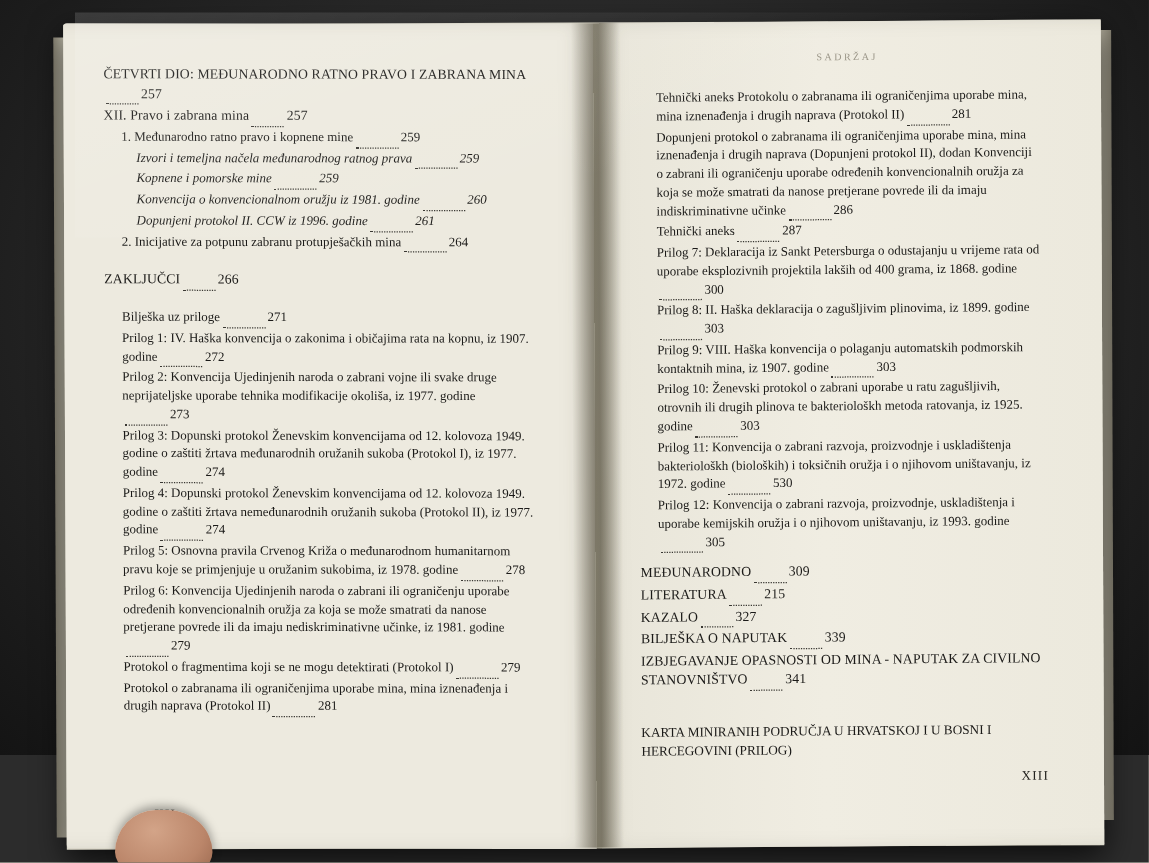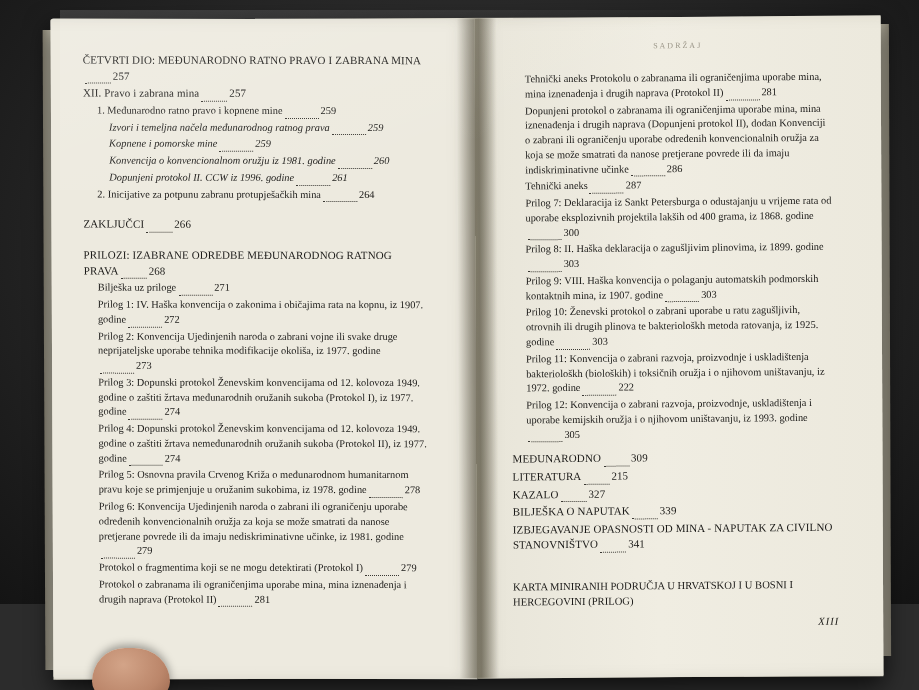--- a/index.html
+++ b/index.html
@@ -173,21 +173,20 @@
     vertical-align: bottom;
     border-bottom: 1px dotted #3a3833;
     height: 0.75em;
     margin: 0 1px 0 2px;
   }
   .folio {
     position: absolute;
     font-size: 10.5px;
     color: #24231f;
     letter-spacing: 1px;
-    font-style: italic;
   }
   .folio-left {
     left: 70px;
     top: 628px;
   }
   .folio-right {
     right: 44px;
     top: 600px;
   }
   .running-head {
@@ -234,21 +233,20 @@
           <div class="entry multi ind0 lvl-head"><span class="body txt">XII. Pravo i zabrana mina</span><span class="tail"><span class="dotline" style="width: 26px;"></span><span class="pg">257</span></span></div>
           <div class="entry multi ind1"><span class="body txt">1. Međunarodno ratno pravo i kopnene mine</span><span class="tail"><span class="dotline" style="width: 34px;"></span><span class="pg">259</span></span></div>
           <div class="entry multi ind2 ital" style="font-style: italic;"><span class="body txt">Izvori i temeljna načela međunarodnog ratnog prava</span><span class="tail"><span class="dotline" style="width: 34px;"></span><span class="pg">259</span></span></div>
           <div class="entry multi ind2 ital" style="font-style: italic;"><span class="body txt">Kopnene i pomorske mine</span><span class="tail"><span class="dotline" style="width: 34px;"></span><span class="pg">259</span></span></div>
           <div class="entry multi ind2 ital" style="font-style: italic;"><span class="body txt">Konvencija o konvencionalnom oružju iz 1981. godine</span><span class="tail"><span class="dotline" style="width: 34px;"></span><span class="pg">260</span></span></div>
           <div class="entry multi ind2 ital" style="font-style: italic;"><span class="body txt">Dopunjeni protokol II. CCW iz 1996. godine</span><span class="tail"><span class="dotline" style="width: 34px;"></span><span class="pg">261</span></span></div>
           <div class="entry multi ind1"><span class="body txt">2. Inicijative za potpunu zabranu protupješačkih mina</span><span class="tail"><span class="dotline" style="width: 34px;"></span><span class="pg">264</span></span></div>
           <div class="spacer-md"></div>
           <div class="entry multi ind0 lvl-head"><span class="body txt">ZAKLJUČCI</span><span class="tail"><span class="dotline" style="width: 26px;"></span><span class="pg">266</span></span></div>
           <div class="spacer-md"></div>
-          <div class="entry multi ind0 lvl-head"><span class="body txt">PRILOZI: IZABRANE ODREDBE MEĐUNARODNOG RATNOG PRAVA</span><span class="tail"><span class="dotline" style="width: 26px;"></span><span class="pg">268</span></span></div>
           <div class="entry multi ind1"><span class="body txt">Bilješka uz priloge</span><span class="tail"><span class="dotline" style="width: 34px;"></span><span class="pg">271</span></span></div>
           <div class="entry multi ind1"><span class="body txt">Prilog 1: IV. Haška konvencija o zakonima i običajima rata na kopnu, iz 1907. godine</span><span class="tail"><span class="dotline" style="width: 34px;"></span><span class="pg">272</span></span></div>
           <div class="entry multi ind1"><span class="body txt">Prilog 2: Konvencija Ujedinjenih naroda o zabrani vojne ili svake druge neprijateljske uporabe tehnika modifikacije okoliša, iz 1977. godine</span><span class="tail"><span class="dotline" style="width: 34px;"></span><span class="pg">273</span></span></div>
           <div class="entry multi ind1"><span class="body txt">Prilog 3: Dopunski protokol Ženevskim konvencijama od 12. kolovoza 1949. godine o zaštiti žrtava međunarodnih oružanih sukoba (Protokol I), iz 1977. godine</span><span class="tail"><span class="dotline" style="width: 34px;"></span><span class="pg">274</span></span></div>
           <div class="entry multi ind1"><span class="body txt">Prilog 4: Dopunski protokol Ženevskim konvencijama od 12. kolovoza 1949. godine o zaštiti žrtava nemeđunarodnih oružanih sukoba (Protokol II), iz 1977. godine</span><span class="tail"><span class="dotline" style="width: 34px;"></span><span class="pg">274</span></span></div>
           <div class="entry multi ind1"><span class="body txt">Prilog 5: Osnovna pravila Crvenog Križa o međunarodnom humanitarnom pravu koje se primjenjuje u oružanim sukobima, iz 1978. godine</span><span class="tail"><span class="dotline" style="width: 34px;"></span><span class="pg">278</span></span></div>
           <div class="entry multi ind1"><span class="body txt">Prilog 6: Konvencija Ujedinjenih naroda o zabrani ili ograničenju uporabe određenih konvencionalnih oružja za koja se može smatrati da nanose pretjerane povrede ili da imaju nediskriminativne učinke, iz 1981. godine</span><span class="tail"><span class="dotline" style="width: 34px;"></span><span class="pg">279</span></span></div>
           <div class="entry multi ind1"><span class="body txt">Protokol o fragmentima koji se ne mogu detektirati (Protokol I)</span><span class="tail"><span class="dotline" style="width: 34px;"></span><span class="pg">279</span></span></div>
           <div class="entry multi ind1"><span class="body txt">Protokol o zabranama ili ograničenjima uporabe mina, mina iznenađenja i drugih naprava (Protokol II)</span><span class="tail"><span class="dotline" style="width: 34px;"></span><span class="pg">281</span></span></div>
         </div>
@@ -258,21 +256,21 @@
     <div class="page page-right">
       <div class="running-head">SADRŽAJ</div>
       <div class="col col-right">
           <div class="entry multi ind1"><span class="body txt">Tehnički aneks Protokolu o zabranama ili ograničenjima uporabe mina, mina iznenađenja i drugih naprava (Protokol II)</span><span class="tail"><span class="dotline" style="width: 34px;"></span><span class="pg">281</span></span></div>
           <div class="entry multi ind1"><span class="body txt">Dopunjeni protokol o zabranama ili ograničenjima uporabe mina, mina iznenađenja i drugih naprava (Dopunjeni protokol II), dodan Konvenciji o zabrani ili ograničenju uporabe određenih konvencionalnih oružja za koja se može smatrati da nanose pretjerane povrede ili da imaju indiskriminativne učinke</span><span class="tail"><span class="dotline" style="width: 34px;"></span><span class="pg">286</span></span></div>
           <div class="entry multi ind1"><span class="body txt">Tehnički aneks</span><span class="tail"><span class="dotline" style="width: 34px;"></span><span class="pg">287</span></span></div>
           <div class="entry multi ind1"><span class="body txt">Prilog 7: Deklaracija iz Sankt Petersburga o odustajanju u vrijeme rata od uporabe eksplozivnih projektila lakših od 400 grama, iz 1868. godine</span><span class="tail"><span class="dotline" style="width: 34px;"></span><span class="pg">300</span></span></div>
           <div class="entry multi ind1"><span class="body txt">Prilog 8: II. Haška deklaracija o zagušljivim plinovima, iz 1899. godine</span><span class="tail"><span class="dotline" style="width: 34px;"></span><span class="pg">303</span></span></div>
           <div class="entry multi ind1"><span class="body txt">Prilog 9: VIII. Haška konvencija o polaganju automatskih podmorskih kontaktnih mina, iz 1907. godine</span><span class="tail"><span class="dotline" style="width: 34px;"></span><span class="pg">303</span></span></div>
           <div class="entry multi ind1"><span class="body txt">Prilog 10: Ženevski protokol o zabrani uporabe u ratu zagušljivih, otrovnih ili drugih plinova te bakteriološkh metoda ratovanja, iz 1925. godine</span><span class="tail"><span class="dotline" style="width: 34px;"></span><span class="pg">303</span></span></div>
-          <div class="entry multi ind1"><span class="body txt">Prilog 11: Konvencija o zabrani razvoja, proizvodnje i uskladištenja bakteriološkh (bioloških) i toksičnih oružja i o njihovom uništavanju, iz 1972. godine</span><span class="tail"><span class="dotline" style="width: 34px;"></span><span class="pg">222</span></span></div>
+          <div class="entry multi ind1"><span class="body txt">Prilog 11: Konvencija o zabrani razvoja, proizvodnje i uskladištenja bakteriološkh (bioloških) i toksičnih oružja i o njihovom uništavanju, iz 1972. godine</span><span class="tail"><span class="dotline" style="width: 34px;"></span><span class="pg">530</span></span></div>
           <div class="entry multi ind1"><span class="body txt">Prilog 12: Konvencija o zabrani razvoja, proizvodnje, uskladištenja i uporabe kemijskih oružja i o njihovom uništavanju, iz 1993. godine</span><span class="tail"><span class="dotline" style="width: 34px;"></span><span class="pg">305</span></span></div>
           <div class="spacer-sm"></div>
           <div class="entry multi ind0 lvl-head"><span class="body txt">MEĐUNARODNO</span><span class="tail"><span class="dotline" style="width: 26px;"></span><span class="pg">309</span></span></div>
           <div class="entry multi ind0 lvl-head"><span class="body txt">LITERATURA</span><span class="tail"><span class="dotline" style="width: 26px;"></span><span class="pg">215</span></span></div>
           <div class="entry multi ind0 lvl-head"><span class="body txt">KAZALO</span><span class="tail"><span class="dotline" style="width: 26px;"></span><span class="pg">327</span></span></div>
           <div class="entry multi ind0 lvl-head"><span class="body txt">BILJEŠKA O NAPUTAK</span><span class="tail"><span class="dotline" style="width: 26px;"></span><span class="pg">339</span></span></div>
           <div class="entry multi ind0 lvl-head"><span class="body txt">IZBJEGAVANJE OPASNOSTI OD MINA - NAPUTAK ZA CIVILNO STANOVNIŠTVO</span><span class="tail"><span class="dotline" style="width: 26px;"></span><span class="pg">341</span></span></div>
           <div class="map-note">KARTA MINIRANIH PODRUČJA U HRVATSKOJ I U BOSNI I HERCEGOVINI (PRILOG)</div>
         </div>
       <div class="folio folio-right">XIII</div>

